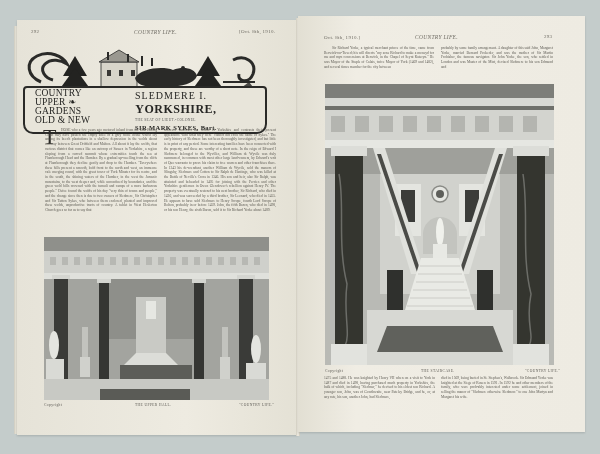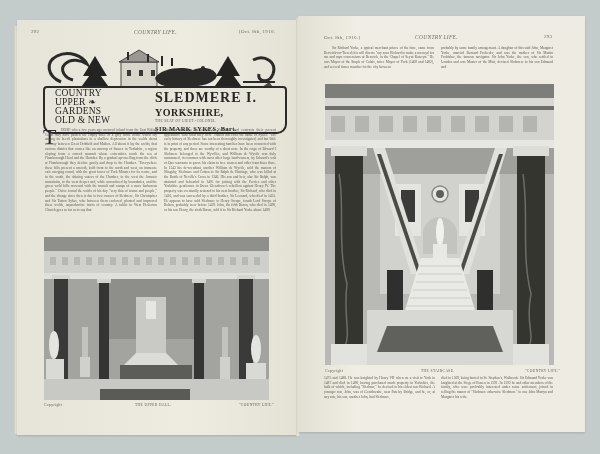--- a/index.html
+++ b/index.html
@@ -16,28 +16,28 @@
     background:linear-gradient(90deg,#e6e3d8 0%,#eeebe1 60%,#e4e1d5 100%); }
   .page-left-under { position:absolute; left:14px; top:26px; width:10px; height:408px; background:#e2dfd3; border-left:1px solid #d3d0c4; }
   .page-right { left:298px; top:16px; width:287px; height:416px;
     background:linear-gradient(90deg,#e2dfd3 0%,#f0ede4 20%,#eeebe2 100%); }
   .spine { position:absolute; left:296px; top:18px; width:4px; height:418px;
     background:linear-gradient(90deg,#cfcbbd,#f2efe6,#c9c5b7); }
   .running-head { position:absolute; font-size:5px; color:#6e6b63; letter-spacing:0.3px; white-space:nowrap; }
   .running-title { font-style:italic; font-size:5.5px; }
 
   
-  .banner { position:absolute; left:26px; top:22px; width:240px; height:88px; }
+  .banner { position:absolute; left:6px; top:22px; width:240px; height:88px; }
   .banner-scroll { position:absolute; left:0; top:44px; width:240px; height:44px;
     border:2px solid #2a2a28; border-radius:4px 4px 10px 10px; background:#e8e5da; }
   .banner-title-block { position:absolute; left:12px; top:47px; font-size:9.5px; line-height:9px; color:#262624; font-weight:normal; letter-spacing:0.2px; }
   .banner-title-block div { white-space:nowrap; }
   .banner-right { position:absolute; left:112px; top:48px; color:#262624; }
-  .banner-right .t1 { font-size:14px; font-weight:bold; letter-spacing:1px; }
-  .banner-right .t2 { font-size:10px; font-weight:bold; letter-spacing:0.5px; margin-top:1px; }
+  .banner-right .t1 { font-size:10px; font-weight:normal; letter-spacing:1px; }
+  .banner-right .t2 { font-size:12px; font-weight:bold; letter-spacing:0.5px; margin-top:1px;text-align:center; }
   .banner-right .t3 { font-size:3.5px; letter-spacing:0.4px; margin-top:1px; color:#555; }
   .banner-right .t4 { font-size:6.5px; font-weight:bold; letter-spacing:0.4px; margin-top:2px; }
 
   .col { position:absolute; font-size:3.6px; line-height:4.7px; color:#5c5a53; text-align:justify; }
   .dropcap { position:absolute; font-size:22px; color:#2b2a27; line-height:22px; }
 
   .photo { position:absolute; overflow:hidden; background:#8a8b86; }
   .caption { position:absolute; font-size:3.6px; color:#5d5b55; letter-spacing:0.4px; white-space:nowrap; }
 </style>
 </head>

